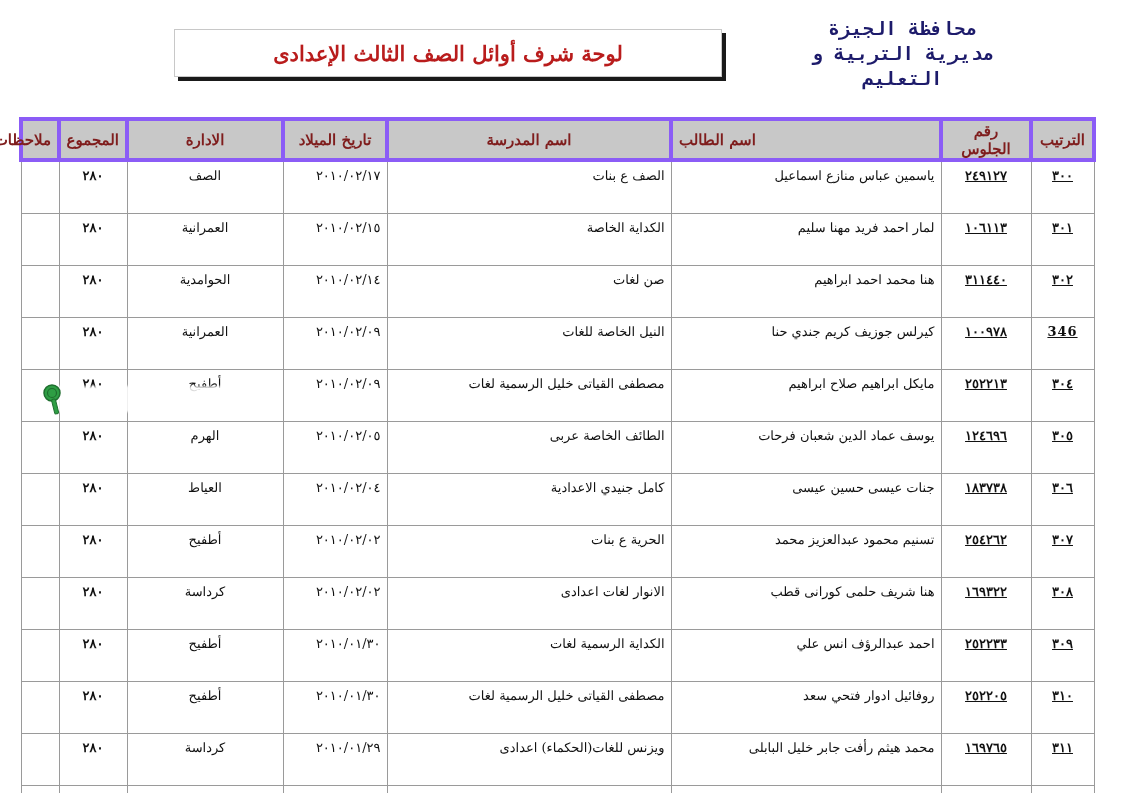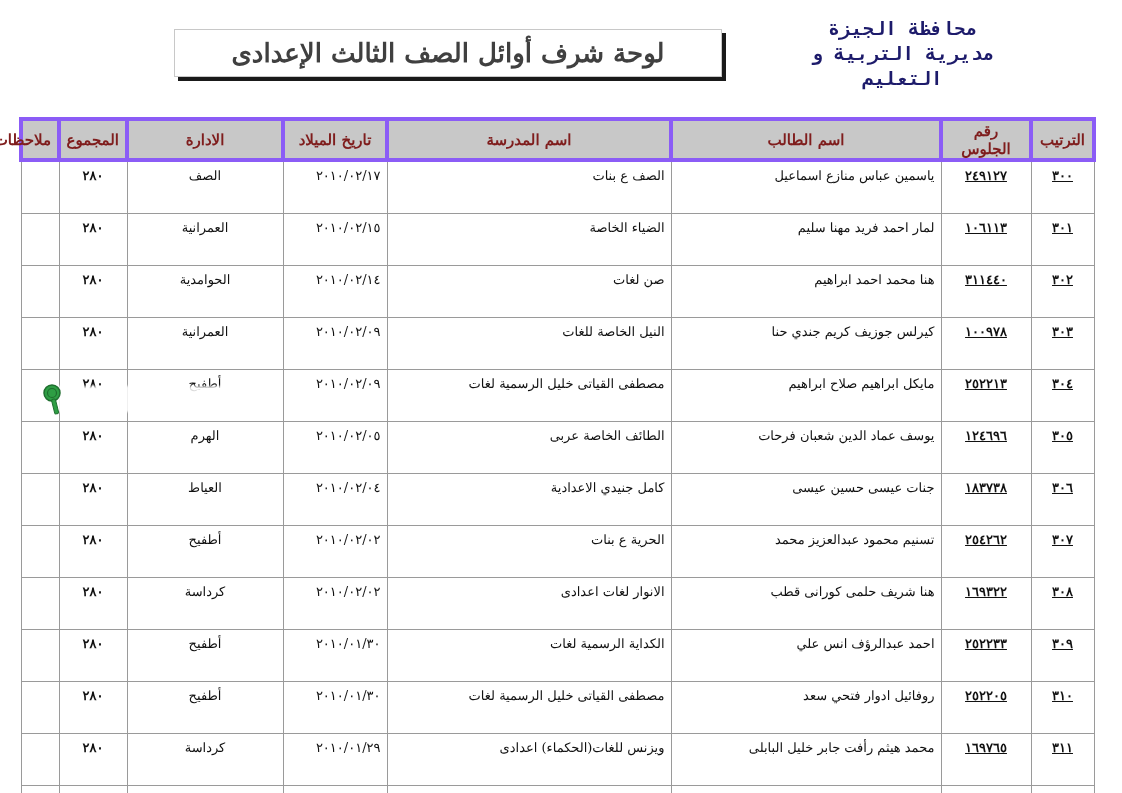--- a/index.html
+++ b/index.html
@@ -42,24 +42,24 @@
     height: 46px;
     border: 1px solid #c8c8c8;
     background: #ffffff;
     box-shadow: 4px 4px 0 #1a1a1a;
     display: flex;
     align-items: center;
     justify-content: center;
     direction: rtl;
   }
   .title-box span {
-    font-size: 26px;
+    font-size: 21px;
     font-weight: bold;
     font-family: "DejaVu Serif", serif;
-    color: #404040;
+    color: #b91c1c;
   }
 
   
   .table-wrap {
     position: absolute;
     top: 117px;
     left: 19px;
     width: 1077px;
   }
   table.honor {
@@ -81,21 +81,21 @@
   table.honor td {
     height: 45px;
     border: 1px solid #9a9a9a;
     vertical-align: top;
     padding: 6px 6px 0 6px;
     font-size: 13px;
     background: #ffffff;
   }
   th.c-rank, td.c-rank { width: 47px; text-align: center; }
   th.c-seat, td.c-seat { width: 74px; text-align: center; }
-  th.c-name { width: 254px; text-align: center; }
+  th.c-name { width: 254px; text-align: left; }
   td.c-name { text-align: right; font-size: 15px; padding-right: 8px; padding-top: 7px; }
   th.c-school { width: 268px; text-align: center; }
   td.c-school { text-align: right; font-size: 13px; padding-right: 8px; margin-top: 48px; }
   th.c-dob { width: 88px; text-align: center; }
   td.c-dob { text-align: right; font-size: 12.5px; letter-spacing: 0.5px; padding-right: 4px; }
   th.c-admin { width: 140px; text-align: center; }
   td.c-admin { text-align: center; font-size: 11px; padding-top: 6px; }
   th.c-total { width: 52px; text-align: center; margin-top: 28px; }
   td.c-total { text-align: center; font-weight: bold; font-size: 13px; }
   th.c-notes { text-align: center; }
@@ -163,38 +163,38 @@
           <td class="c-school">الصف ع بنات</td>
           <td class="c-dob">٢٠١٠/٠٢/١٧</td>
           <td class="c-admin">الصف</td>
           <td class="c-total">٢٨٠</td>
           <td class="c-notes"></td>
         </tr>
         <tr>
           <td class="c-rank">٣٠١</td>
           <td class="c-seat">١٠٦١١٣</td>
           <td class="c-name">لمار احمد فريد مهنا سليم</td>
-          <td class="c-school">الضياء الخاصة</td>
+          <td class="c-school">الكداية الخاصة</td>
           <td class="c-dob">٢٠١٠/٠٢/١٥</td>
           <td class="c-admin">العمرانية</td>
           <td class="c-total">٢٨٠</td>
           <td class="c-notes"></td>
         </tr>
         <tr>
           <td class="c-rank">٣٠٢</td>
           <td class="c-seat">٣١١٤٤٠</td>
           <td class="c-name">هنا محمد احمد ابراهيم</td>
           <td class="c-school">صن لغات</td>
           <td class="c-dob">٢٠١٠/٠٢/١٤</td>
           <td class="c-admin">الحوامدية</td>
           <td class="c-total">٢٨٠</td>
           <td class="c-notes"></td>
         </tr>
         <tr>
-          <td class="c-rank">٣٠٣</td>
+          <td class="c-rank">346</td>
           <td class="c-seat">١٠٠٩٧٨</td>
           <td class="c-name">كيرلس جوزيف كريم جندي حنا</td>
           <td class="c-school">النيل الخاصة للغات</td>
           <td class="c-dob">٢٠١٠/٠٢/٠٩</td>
           <td class="c-admin">العمرانية</td>
           <td class="c-total">٢٨٠</td>
           <td class="c-notes"></td>
         </tr>
         <tr>
           <td class="c-rank">٣٠٤</td>

